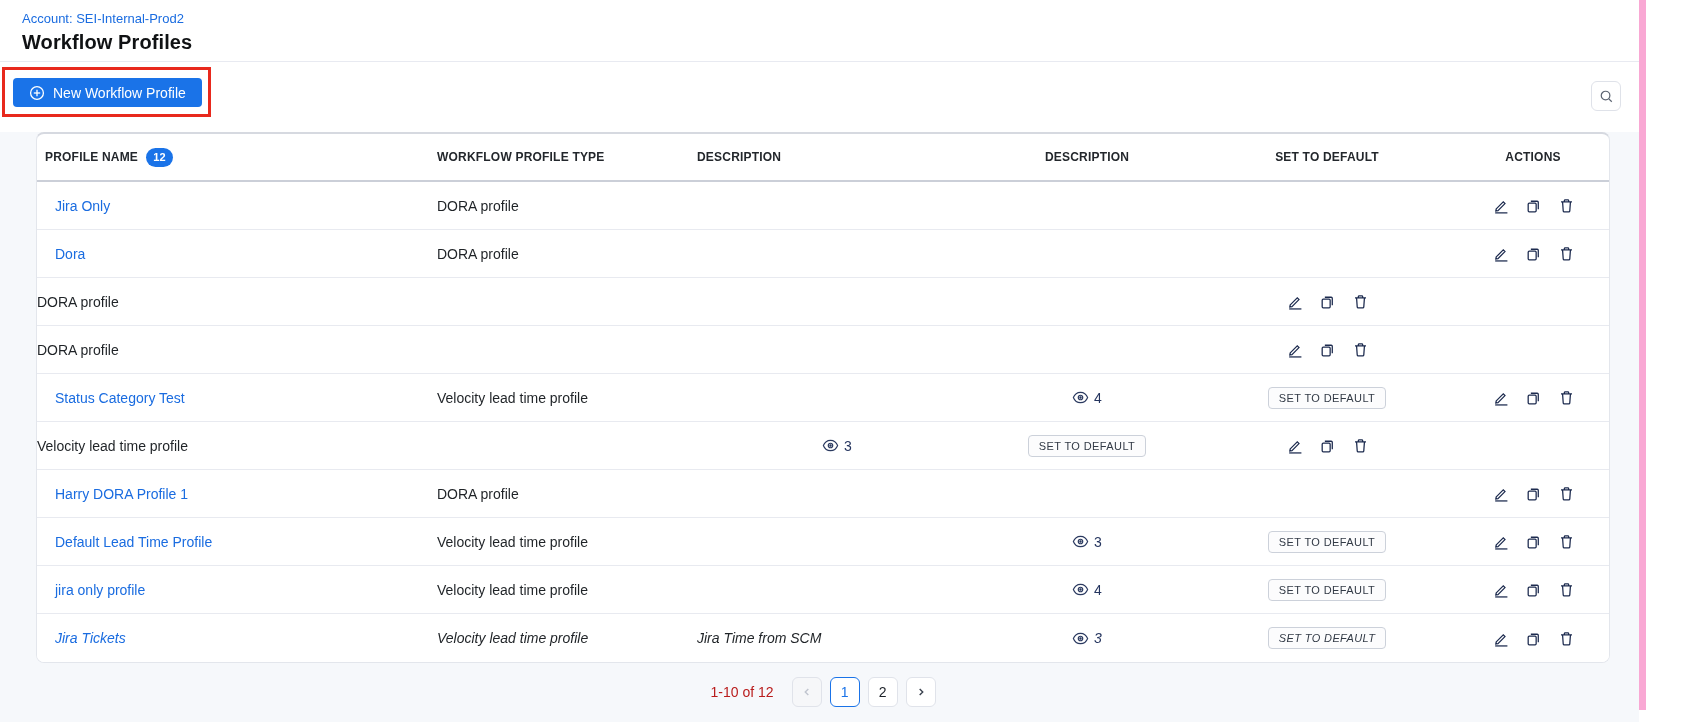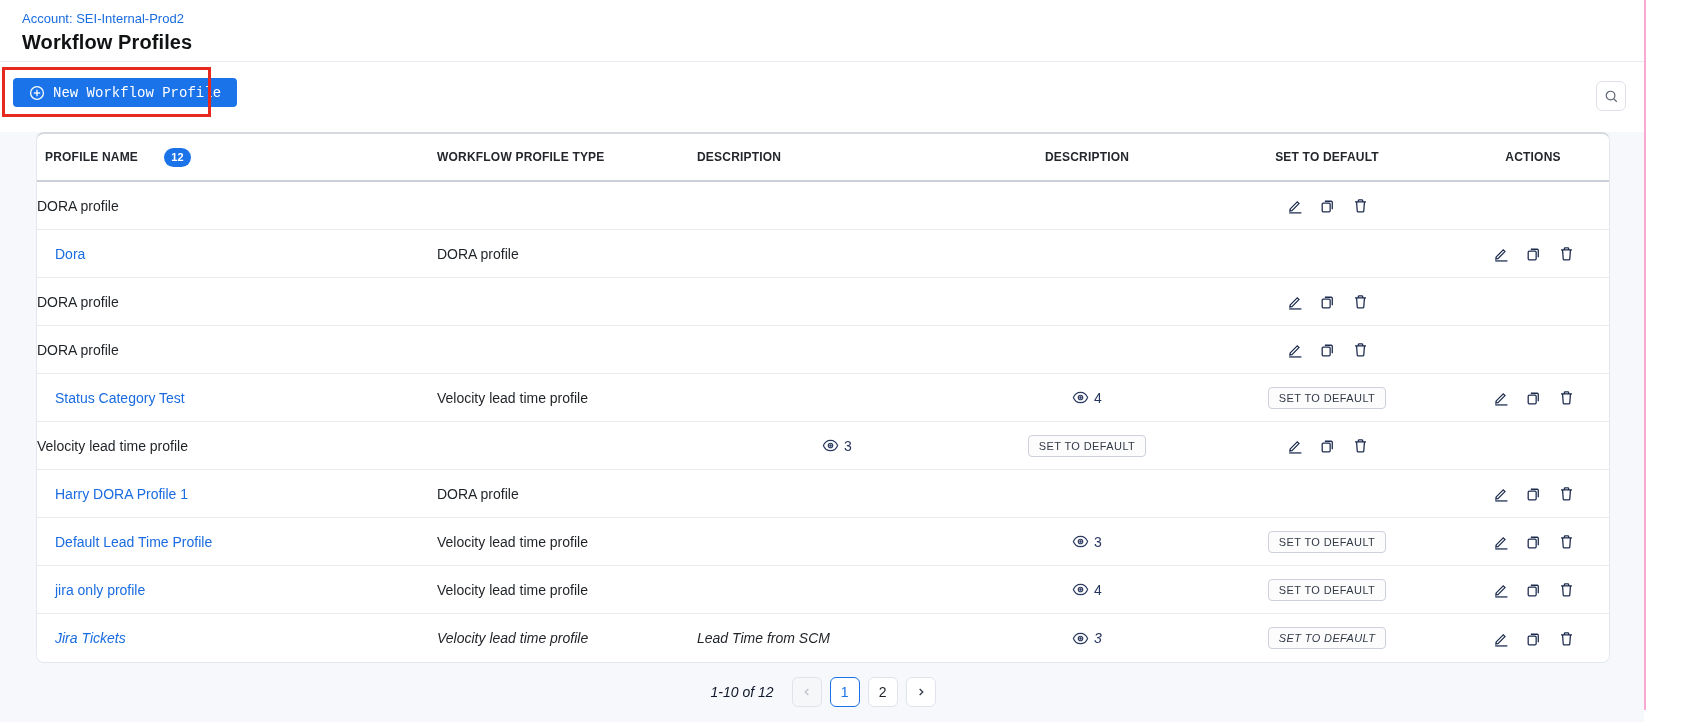--- a/index.html
+++ b/index.html
@@ -1,53 +1,53 @@
 <!DOCTYPE html>
 <html><head>
 <meta charset="utf-8">
 <style>
   * { margin:0; padding:0; box-sizing:border-box; }
   html,body { width:1685px; height:722px; background:#ffffff;
     font-family:"Liberation Sans", sans-serif; overflow:hidden; }
 
   .pane { position:relative; width:1646px; height:710px; background:#ffffff;
-    border-right:2px solid #f9a8d4; }
+    border-right:7px solid #f9a8d4; }
 
   
   .page-header { height:62px; padding:9px 0 0 22px; background:#fff;
     border-bottom:1px solid #e8eaf1; }
   .account-link { display:inline-block; font-size:13px; color:#1a6ce0;
     text-decoration:none; margin-bottom:5px; cursor:pointer; }
   .page-title { font-size:20px; font-weight:700; color:#101214; letter-spacing:.1px; }
 
   
   .toolbar { position:relative; height:70px; background:#fff; }
   .red-annotation { position:absolute; left:2px; top:5px; width:209px; height:50px;
     border:3px solid #e8291d; pointer-events:none; z-index:5; }
   .btn-primary { position:absolute; left:13px; top:16px; height:29px;
     display:flex; align-items:center; gap:8px; padding:0 16px;
     background:#1a73e8; color:#fff; border:none; border-radius:4px;
-    font-size:14px; font-family:Liberation Mono, monospace; cursor:pointer; }
+    font-size:14px; font-family:Liberation Sans, sans-serif; cursor:pointer; }
   .btn-primary svg { display:block; }
   .search-btn { position:absolute; right:18px; top:19px; width:30px; height:30px;
     background:#fff; border:1px solid #dfe2e9; border-radius:6px; cursor:pointer;
     display:flex; align-items:center; justify-content:center; color:#5b6370; }
 
   
   .table-section { height:590px; background:#f6f8fb; padding:0; }
   .card { margin-left:36px; width:1574px; background:#fff;
     border:1px solid #e3e6ec; border-top:2px solid #d6d9e0;
     border-radius:8px; overflow:hidden; }
 
   .thead, .tr { display:grid;
     grid-template-columns:400px 260px 280px 220px 260px 1fr;
     align-items:center; }
   .thead { height:48px; border-bottom:2px solid #cbcfd8; }
   .th { font-size:12px; font-weight:700; color:#23272c; letter-spacing:.2px; }
-  .th.c-name { padding-left:8px; display:flex; align-items:center; gap:26px; }
+  .th.c-name { padding-left:8px; display:flex; align-items:center; gap:8px; }
   .th.c-cats, .th.c-def, .th.c-actions { text-align:center; }
   .count-badge { display:inline-flex; align-items:center; justify-content:center;
     min-width:27px; height:19px; padding:0 7px; background:#1a73e8; color:#fff;
     border-radius:10px; font-size:11px; font-weight:700; }
 
   .tr { height:48px; border-bottom:1px solid #e8eaf0; background:#fff; }
   .tr:last-child { border-bottom:none;font-style:italic; }
   .td { font-size:14px; color:#1f2327; }
   .td.c-name { padding-left:18px; }
   .plink { color:#1a6ce0; text-decoration:none; cursor:pointer; }
@@ -59,21 +59,21 @@
     letter-spacing:.4px; background:#fcfcfd; border:1px solid #ccd1da;
     border-radius:4px; padding:4px 10px; cursor:pointer; white-space:nowrap; }
   .td.c-actions { display:flex; justify-content:center; gap:9px; }
   .icon-btn { width:24px; height:24px; background:transparent; border:none;
     cursor:pointer; color:#1d2b4f; display:flex; align-items:center;
     justify-content:center; padding:0; }
 
   
   .pagination { margin-left:36px; width:1574px; height:58px;
     display:flex; align-items:center; justify-content:center; gap:8px; }
-  .range { font-size:14px; color:#0f172a; margin-right:10px;font-style:italic; }
+  .range { font-size:14px; color:#b91c1c; margin-right:10px; }
   .pg-btn { width:30px; height:30px; border-radius:6px; background:#fff;
     border:1px solid #e0e3ea; font-size:14px; font-family:inherit; color:#1c2128;
     cursor:pointer; display:flex; align-items:center; justify-content:center; }
   .pg-btn.active { border:1.5px solid #1a73e8; color:#1a73e8; }
   .pg-btn.disabled { background:#f6f7f9; color:#c0c5cf; cursor:default; }
   .pg-group { display:flex; gap:8px; }
 </style>
 </head>
 <body>
 
@@ -114,20 +114,23 @@
           <span class="count-badge">12</span>
         </div>
         <div class="th c-type">WORKFLOW PROFILE TYPE</div>
         <div class="th c-desc">DESCRIPTION</div>
         <div class="th c-cats">DESCRIPTION</div>
         <div class="th c-def">SET TO DEFAULT</div>
         <div class="th c-actions">ACTIONS</div>
       </div>
       <div id="rows">
   <div class="tr">
+    <div class="td c-name">
+      <a class="plink">Jira Only</a>
+    </div>
     <div class="td c-type">DORA profile</div>
     <div class="td c-desc"></div>
     <div class="td c-cats">
       <span class="cats-wrap" style="visibility: hidden;">
         <span style="display:flex;">
           <svg width="17" height="17" viewBox="0 0 16 16" fill="none" stroke="#2b3a60" stroke-width="1.1">
             <path d="M1.3 8 C2.5 4.9 5 3.1 8 3.1 C11 3.1 13.5 4.9 14.7 8 C13.5 11.1 11 12.9 8 12.9 C5 12.9 2.5 11.1 1.3 8 Z"></path>
             <circle cx="8" cy="8" r="2.1"></circle>
             <circle cx="8" cy="8" r="0.6" fill="#2b3a60"></circle>
           </svg>
@@ -556,21 +559,21 @@
         </span>
       </button>
     </div>
   </div>
 
   <div class="tr">
     <div class="td c-name">
       <a class="plink">Jira Tickets</a>
     </div>
     <div class="td c-type">Velocity lead time profile</div>
-    <div class="td c-desc">Lead Time from SCM</div>
+    <div class="td c-desc">Jira Time from SCM</div>
     <div class="td c-cats">
       <span class="cats-wrap">
         <span style="display:flex;">
           <svg width="17" height="17" viewBox="0 0 16 16" fill="none" stroke="#2b3a60" stroke-width="1.1">
             <path d="M1.3 8 C2.5 4.9 5 3.1 8 3.1 C11 3.1 13.5 4.9 14.7 8 C13.5 11.1 11 12.9 8 12.9 C5 12.9 2.5 11.1 1.3 8 Z"></path>
             <circle cx="8" cy="8" r="2.1"></circle>
             <circle cx="8" cy="8" r="0.6" fill="#2b3a60"></circle>
           </svg>
         </span>
         <span class="cat-num">3</span>

